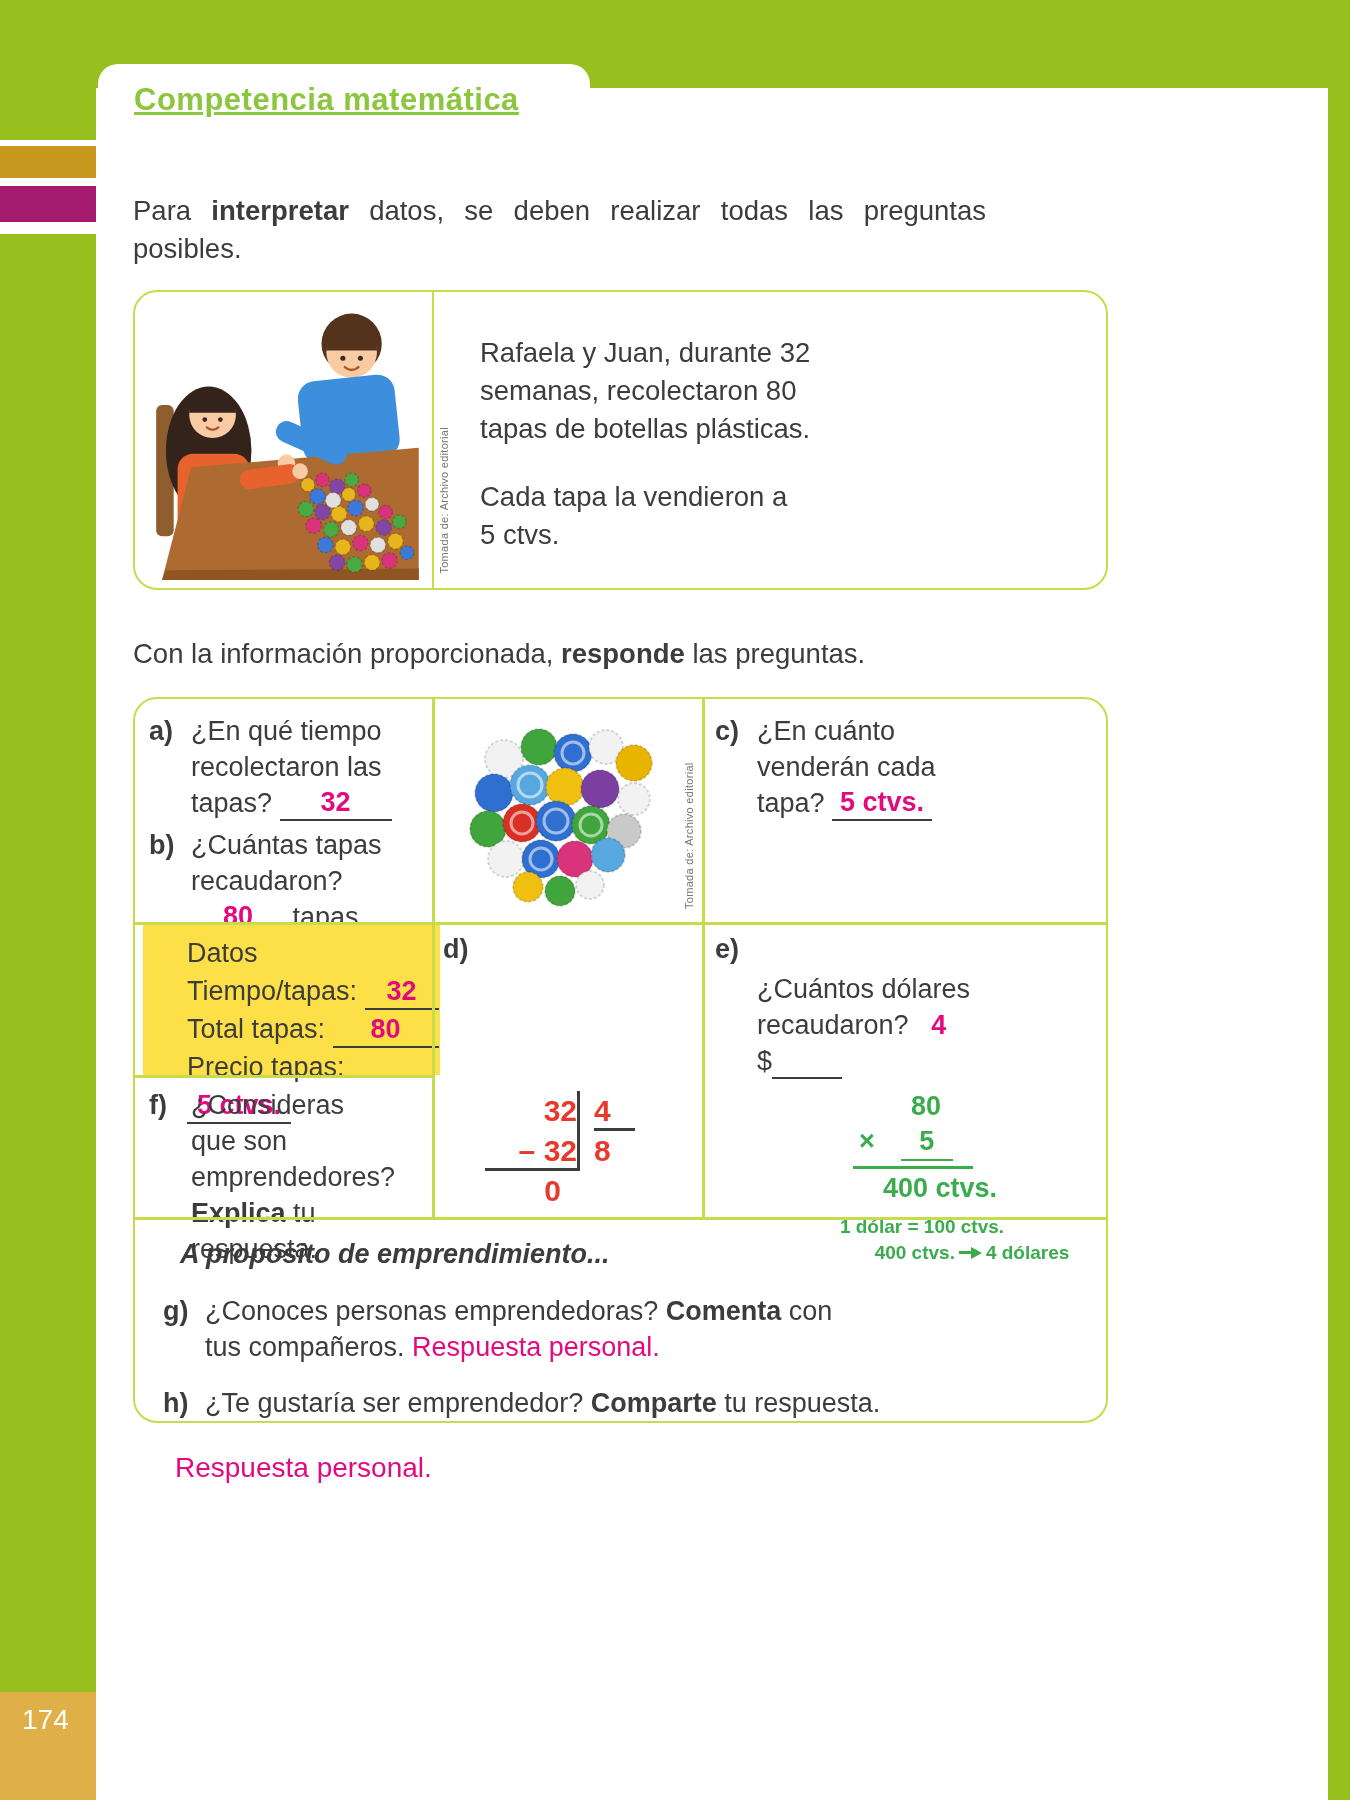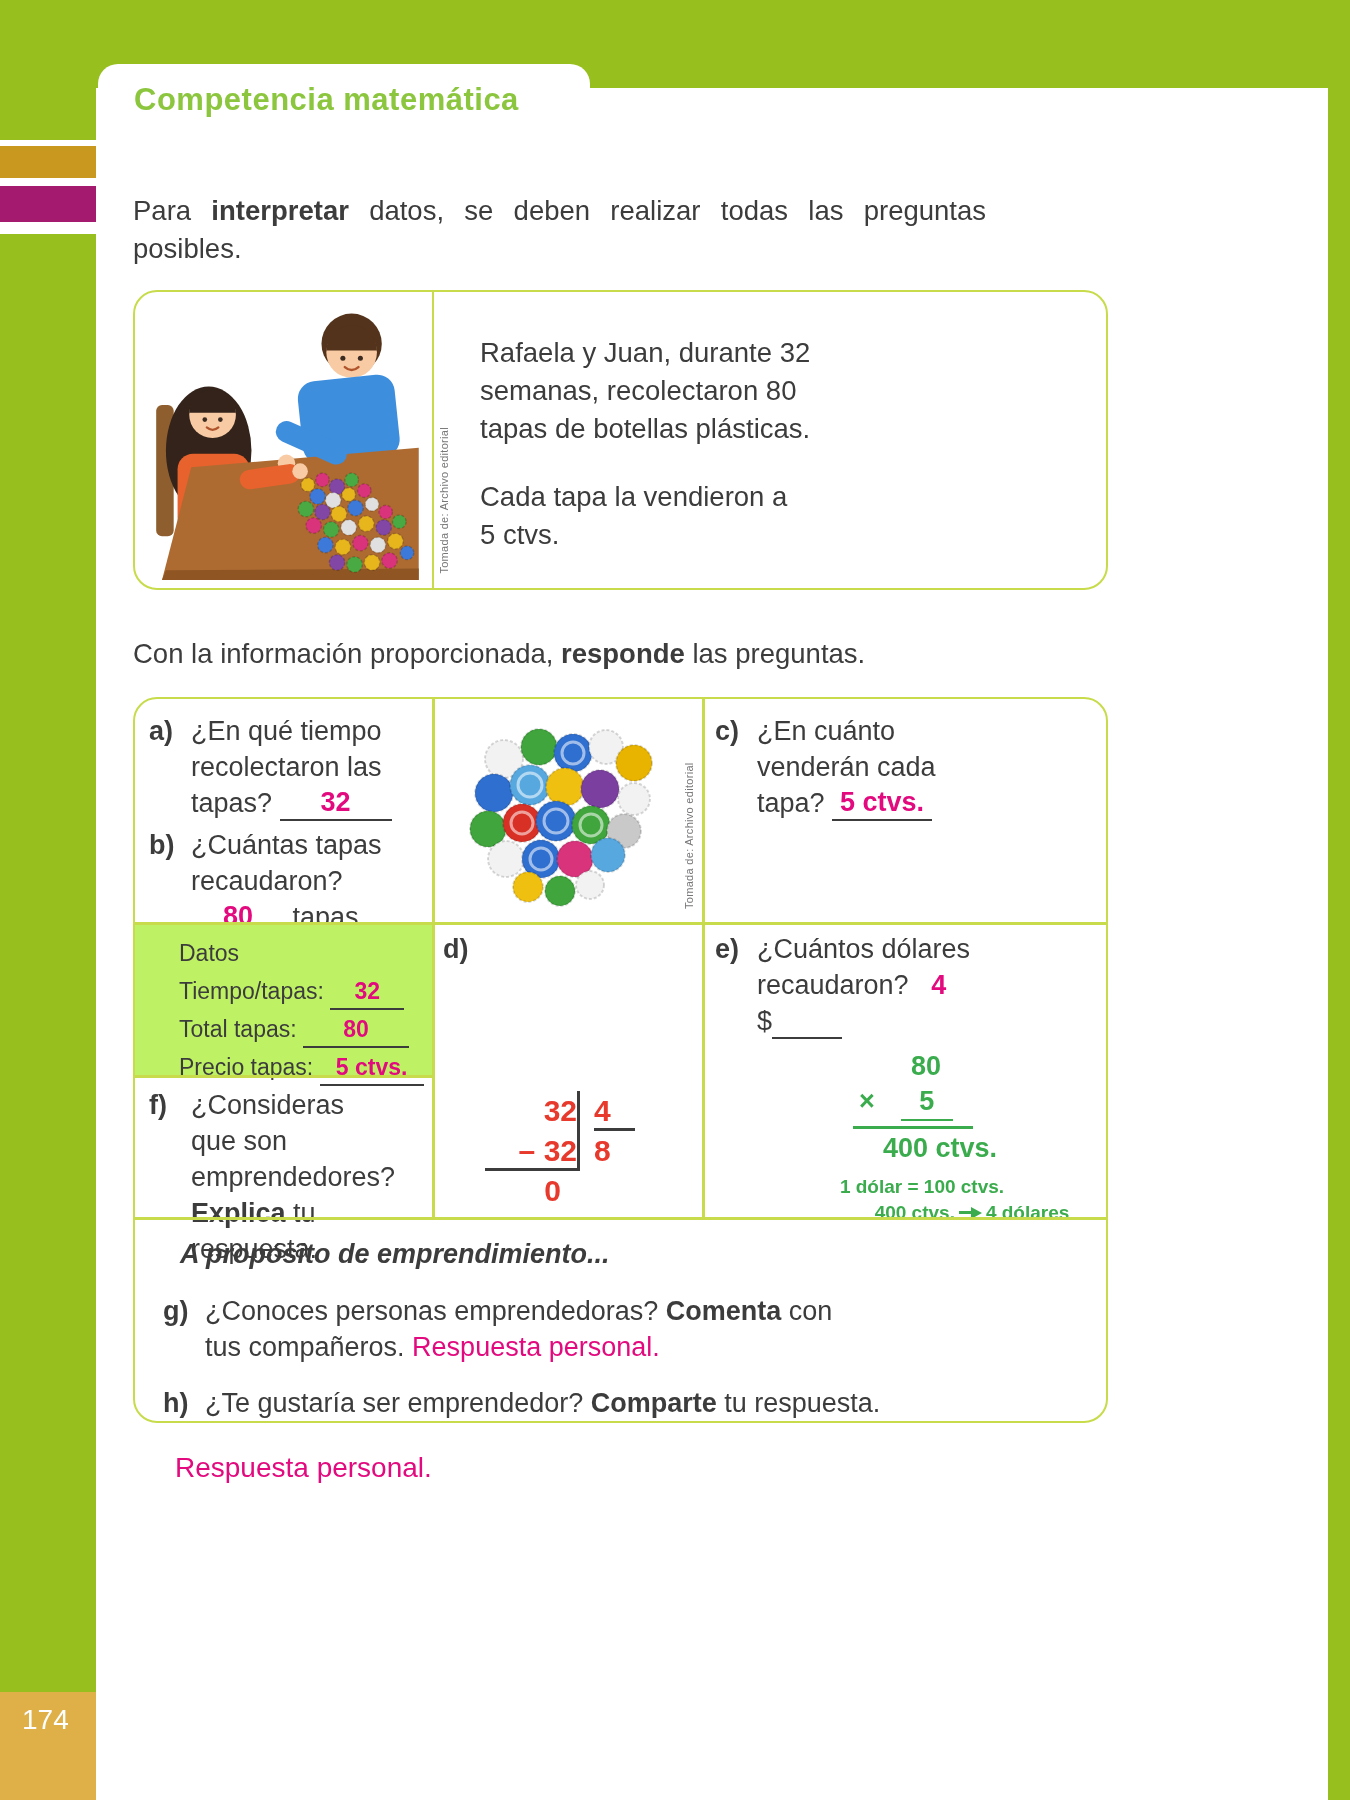--- a/index.html
+++ b/index.html
@@ -11,21 +11,21 @@
   .band-top    { position:absolute; left:0; top:0; width:1350px; height:88px; background:#97C01F; }
   .band-left   { position:absolute; left:0; top:0; width:96px; height:1692px; background:#97C01F; }
   .band-right  { position:absolute; left:1328px; top:0; width:22px; height:1800px; background:#97C01F; }
   .stripe-gap  { position:absolute; left:0; top:140px; width:96px; height:94px; background:#ffffff; }
   .stripe-gold { position:absolute; left:0; top:146px; width:96px; height:32px; background:#C9981F; }
   .stripe-mag  { position:absolute; left:0; top:186px; width:96px; height:36px; background:#A31A6E; }
   .page-block  { position:absolute; left:0; top:1692px; width:96px; height:108px; background:#DFAF48; }
   .page-num    { position:absolute; left:22px; top:1704px; color:#ffffff; font-size:28px; }
 
   .title-box { position:absolute; left:98px; top:64px; width:492px; height:72px; background:#ffffff; border-radius:20px; }
-  .title-text { position:absolute; left:36px; top:0; line-height:72px; font-size:31px; font-weight:bold; color:#8CC63F; letter-spacing:0.5px; }
+  .title-text { position:absolute; left:36px; top:0; line-height:72px; font-size:31px; font-weight:bold; color:#8CC63F; letter-spacing:0.5px;text-decoration:underline; }
 
   .intro { position:absolute; left:133px; top:192px; width:853px; font-size:27.5px; line-height:38px; text-align:justify; }
   .b { font-weight:bold; }
 
   .card { position:absolute; border:2.5px solid #C8DB4A; border-radius:24px; background:#fff; }
   .info-card { left:133px; top:290px; width:975px; height:300px; }
   .info-divider { position:absolute; left:297px; top:0; width:0; height:100%; border-left:2.5px solid #C8DB4A; }
   .info-text { position:absolute; left:345px; top:42px; width:560px; font-size:27.5px; line-height:38px; }
   .info-p2 { margin-top:30px; }
   .line { display:block; }
@@ -36,21 +36,21 @@
 
   .grid-card { left:133px; top:697px; width:975px; height:726px; }
   .gl { position:absolute; background:#C8DB4A; }
 
   .q { display:flex; font-size:27px; line-height:36px; }
   .q-label { font-weight:bold; width:42px; flex:none; }
   .blank { display:inline-block; border-bottom:2.5px solid #3C3C3C; text-align:center; color:#E20A7E; font-weight:bold; vertical-align:bottom; line-height:34px; }
   .ans { color:#E20A7E; font-weight:bold; }
   .magenta { color:#E20A7E; }
 
-  .datos { position:absolute; left:0; top:223px; width:297px; height:153px; background:#bef264; padding:12px 0 0 44px; font-size:23px; line-height:38px; }
+  .datos { position:absolute; left:8px; top:223px; width:297px; height:153px; background:#fde047; padding:12px 0 0 44px; font-size:27px; line-height:38px; }
 
   .division { position:absolute; left:350px; top:392px; display:flex; align-items:flex-start; font-size:30px; font-weight:bold; color:#E8392D; }
   .dv-left { width:92px; text-align:right; }
   .dv-right { border-left:3px solid #3C3C3C; width:58px; padding-left:14px; }
   .dv-row { height:40px; line-height:40px; }
   .dv-ul { border-bottom:3px solid #3C3C3C; }
   .dv-rem { padding-right:16px; }
 
   .mult { color:#3BAC4D; font-weight:bold; font-size:27px; width:160px; }
   .mult-top { padding-left:58px; line-height:34px; }
@@ -257,21 +257,21 @@
       </div>
       <div class="dv-right">
         <div class="dv-row dv-ul">4</div>
         <div class="dv-row">8</div>
       </div>
     </div>
 
     <div style="position:absolute; left:580px; top:232px; width:388px;">
       <div class="q">
         <div class="q-label">e)</div>
-        <div style="width:330px;">
+        <div style="width:330px;margin-top:40px;">
           <span class="line">¿Cuántos dólares</span>
           <span class="line"><span>recaudaron?</span>&nbsp;&nbsp;&nbsp;<span class="ans">4</span></span>
           <span class="line"><span>$</span><span class="blank" style="width:70px;"></span></span>
           <div class="mult" style="margin:10px 0 0 96px;">
             <div class="mult-top">80</div>
             <div class="mult-row2"><span class="mult-sign">×</span><span class="mult-five">5</span></div>
             <div class="mult-rule"></div>
             <div class="mult-result">400 ctvs.</div>
           </div>
           <div class="gnote" style="margin-top:10px;">1 dólar = 100 ctvs.</div>

